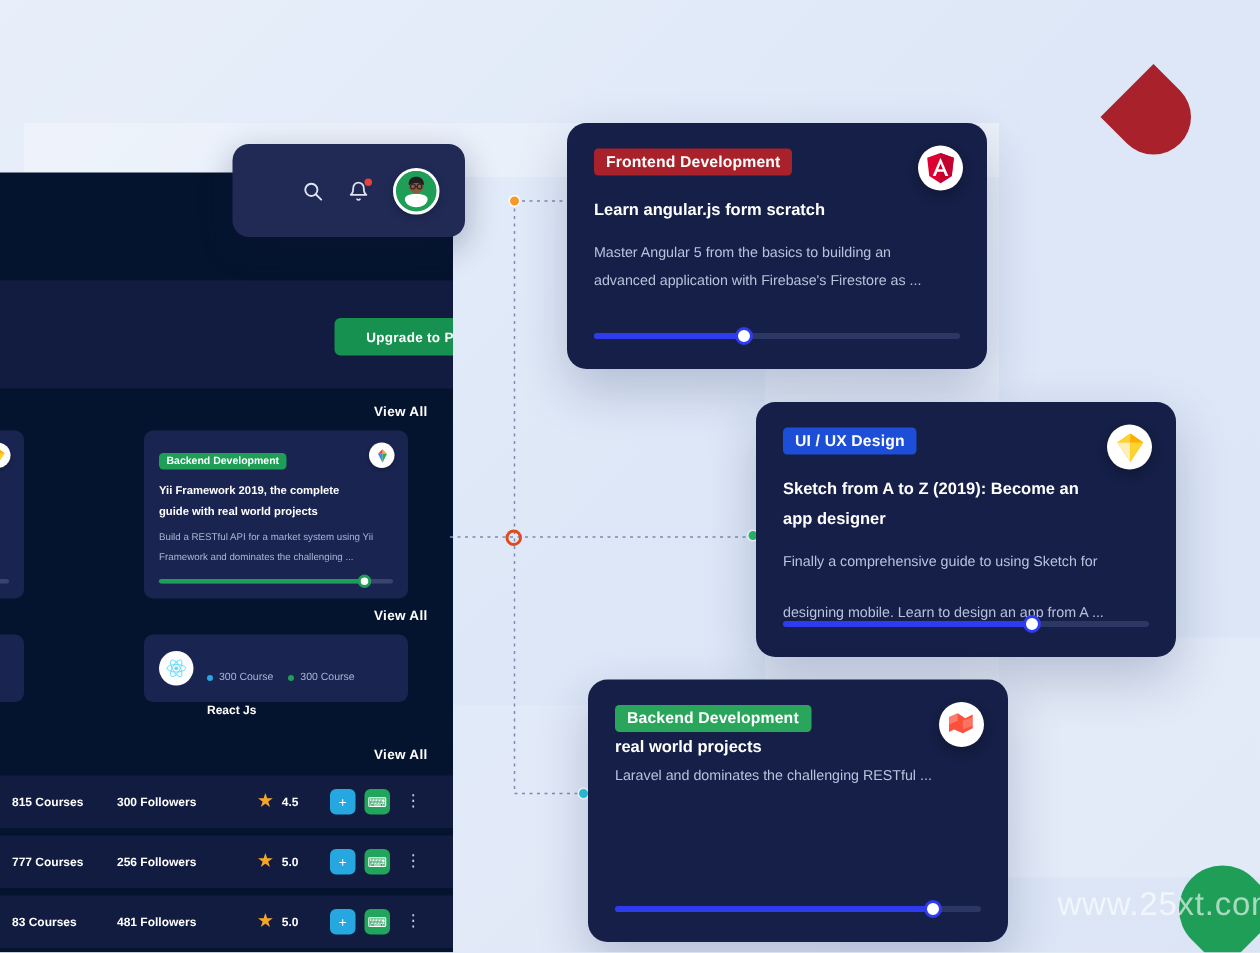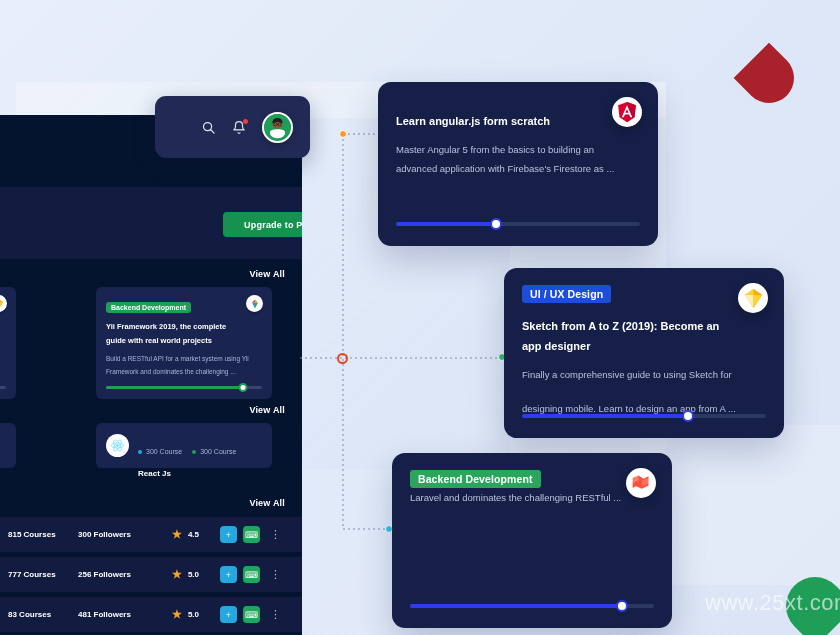--- a/index.html
+++ b/index.html
@@ -462,20 +462,21 @@
 
     <line x1="343" y1="529" x2="392" y2="529" stroke="#7e8ab0" stroke-width="1" stroke-dasharray="2 3"></line>
   </svg>
 
   <div class="node" id="node-orange"></div>
   <div class="node" id="node-red"></div>
   <div class="node" id="node-cyan"></div>
   <div class="node" id="node-green-right"></div>
 
   <div class="course-card" id="card-frontend">
+    <span class="card-badge badge-red">Frontend Development</span>
     <div class="card-logo">
       <svg width="20" height="21" viewBox="0 0 24 26">
         <path d="M12 0 L23 4 L21.3 19 L12 25 L2.7 19 L1 4 Z" fill="#dd0031"></path>
         <path d="M12 0 L23 4 L21.3 19 L12 25 Z" fill="#c3002f"></path>
         <path d="M12 4 L18.5 19 H16 L14.6 15.4 H9.4 L8 19 H5.5 Z M12 8.8 L10.1 13.4 h3.8 Z" fill="#ffffff"></path>
       </svg>
     </div>
     <div class="card-title">Learn angular.js form scratch</div>
     <div class="card-desc">Master Angular 5 from the basics to building an</div>
     <div class="card-desc" style="margin-top:0">advanced application with Firebase's Firestore as ...</div>
@@ -510,20 +511,21 @@
 
   <div class="course-card" id="card-backend">
     <span class="card-badge badge-grn">Backend Development</span>
     <div class="card-logo">
       <svg width="20" height="20" viewBox="0 0 24 24">
         <path d="M2 6 L9 3 L15 7 L21 4 L21 15 L13 19 L6 16 L2 18 Z" fill="#fb503b"></path>
         <path d="M2 6 L9 3 L9 9 L2 12 Z" fill="#ffffff" opacity="0.25"></path>
         <path d="M13 9 L21 6 L21 13 L13 16 Z" fill="#ffffff" opacity="0.2"></path>
       </svg>
     </div>
+    <div class="card-title" style="margin-top:0">real world projects</div>
     <div class="card-desc" style="margin-top:0">Laravel and dominates the challenging RESTful ...</div>
     <div class="slider-wrap">
       <div class="slider-track"></div>
       <div class="slider-fill" style="width:87%"></div>
       <div class="slider-knob" style="left:87%"></div>
     </div>
   </div>
 
   <div id="watermark">www.25xt.com</div>
 

